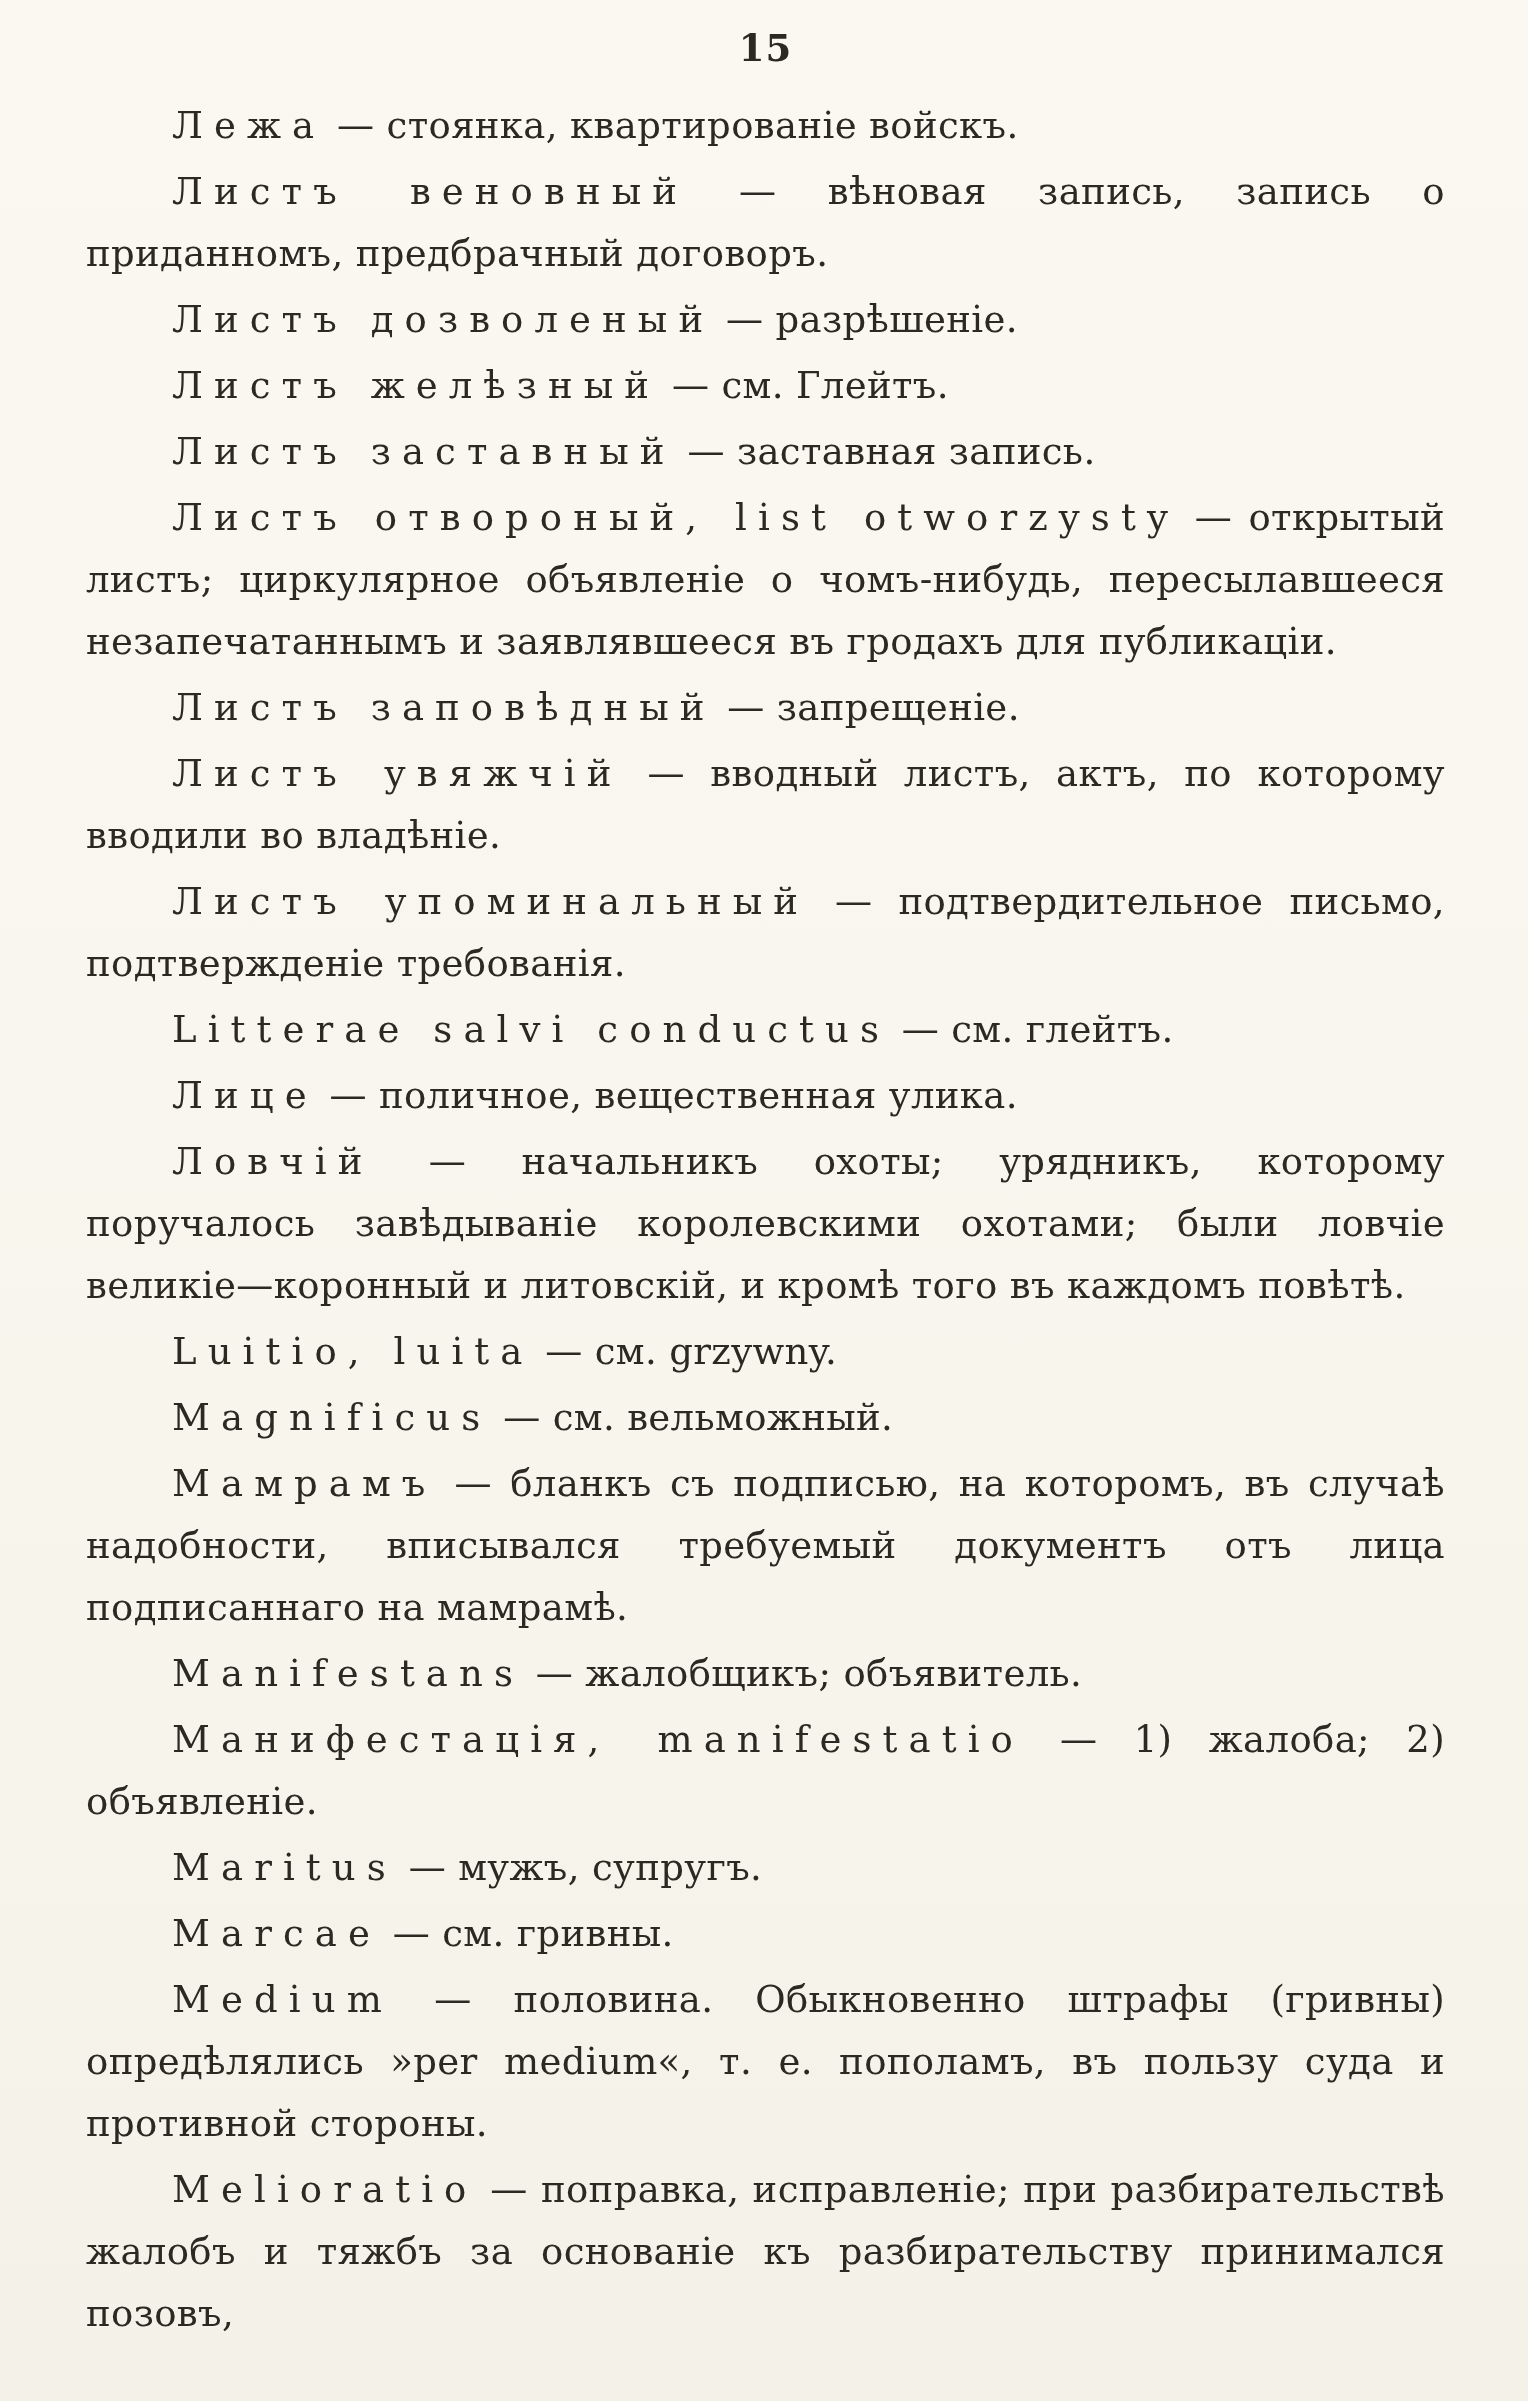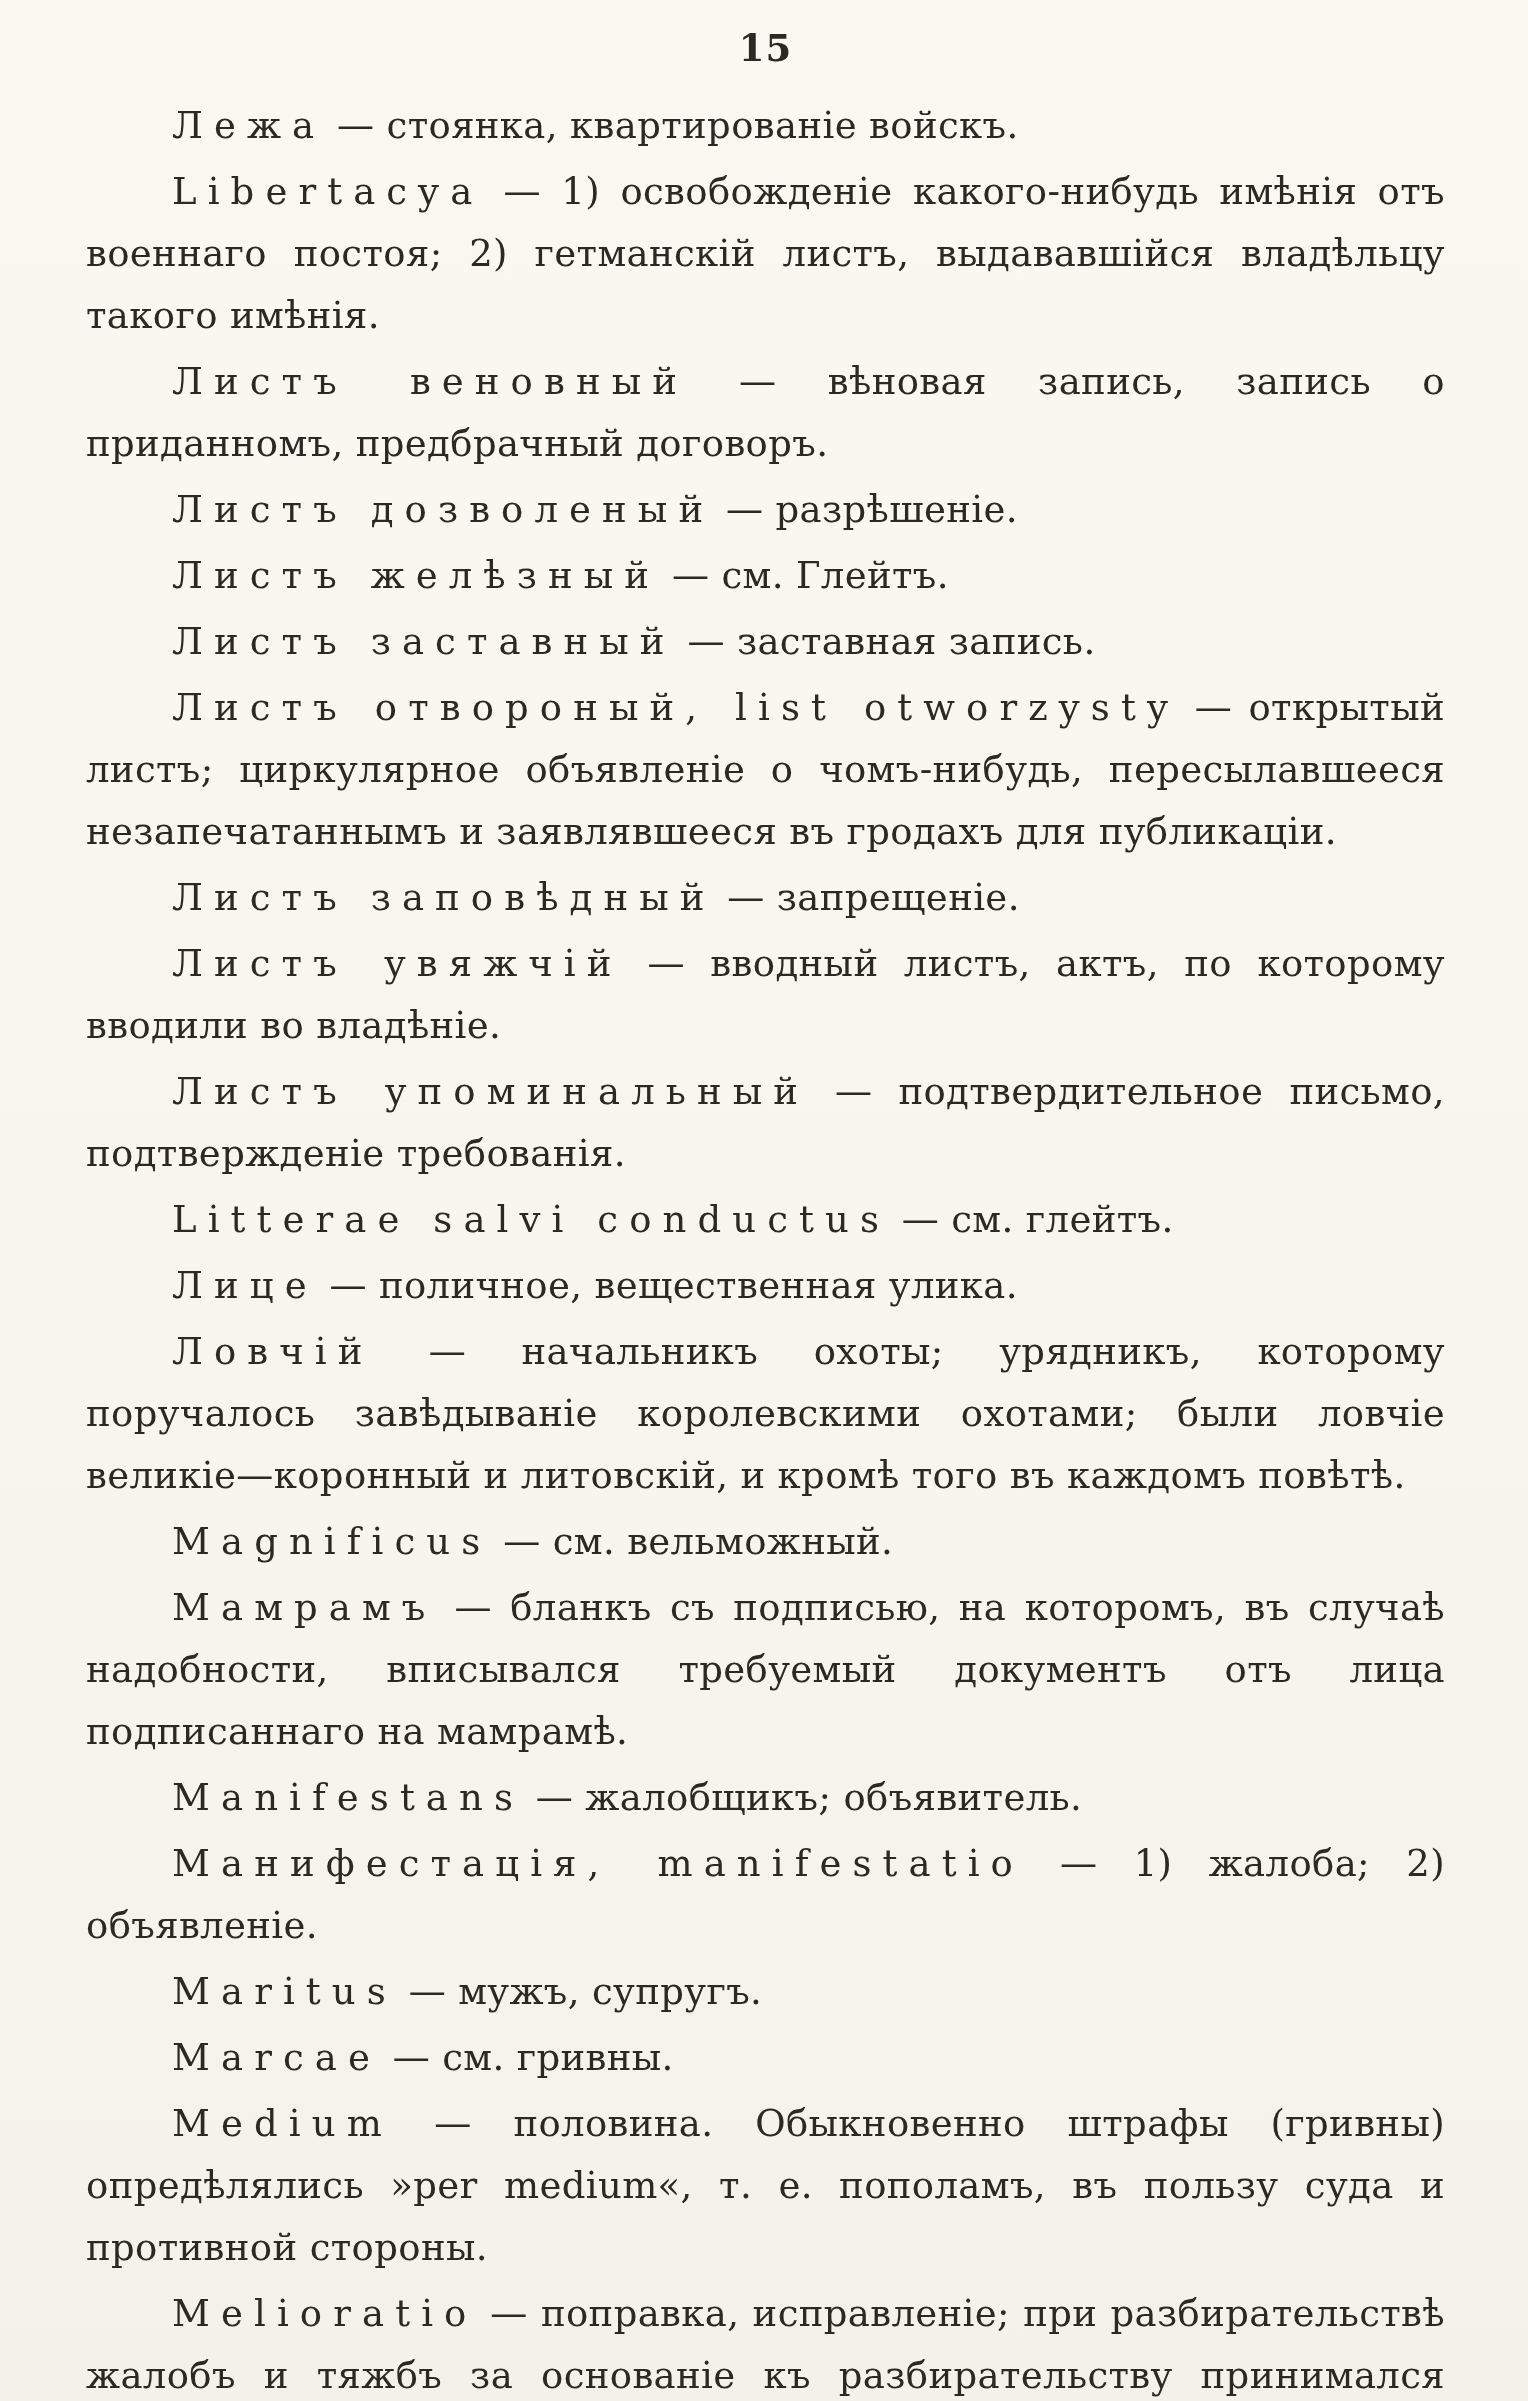--- a/index.html
+++ b/index.html
@@ -41,21 +41,20 @@
   }
 </style>
 </head>
 <body>
 
 <div class="page">
   <div class="page-number">15</div>
   <div class="entries">
   <p class="entry"><span class="term">Лежа</span> <span class="definition">— стоянка, квартированіе войскъ.</span></p>
 
-  <p class="entry"><span class="term">Libertacya</span> <span class="definition">— 1) освобожденіе какого-нибудь имѣнія отъ военнаго постоя; 2) гетманскій листъ, выдававшійся владѣльцу такого имѣнія.</span></p>
 
 
   <p class="entry"><span class="term">Листъ веновный</span> <span class="definition">— вѣновая запись, запись о приданномъ, предбрачный договоръ.</span></p>
 
   <p class="entry"><span class="term">Листъ дозволеный</span> <span class="definition">— разрѣшеніе.</span></p>
 
   <p class="entry"><span class="term">Листъ желѣзный</span> <span class="definition">— см. Глейтъ.</span></p>
 
   <p class="entry"><span class="term">Листъ заставный</span> <span class="definition">— заставная запись.</span></p>
 
@@ -66,20 +65,21 @@
   <p class="entry"><span class="term">Листъ увяжчій</span> <span class="definition">— вводный листъ, актъ, по которому вводили во владѣніе.</span></p>
 
   <p class="entry"><span class="term">Листъ упоминальный</span> <span class="definition">— подтвердительное письмо, подтвержденіе требованія.</span></p>
 
   <p class="entry"><span class="term">Litterae salvi conductus</span> <span class="definition">— см. глейтъ.</span></p>
 
   <p class="entry"><span class="term">Лице</span> <span class="definition">— поличное, вещественная улика.</span></p>
 
   <p class="entry"><span class="term">Ловчій</span> <span class="definition">— начальникъ охоты; урядникъ, которому поручалось завѣдываніе королевскими охотами; были ловчіе великіе—коронный и литовскій, и кромѣ того въ каждомъ повѣтѣ.</span></p>
 
+  <p class="entry"><span class="term">Luitio, luita</span> <span class="definition">— см. grzywny.</span></p>
 
   <p class="entry"><span class="term">Magnificus</span> <span class="definition">— см. вельможный.</span></p>
 
   <p class="entry"><span class="term">Мамрамъ</span> <span class="definition">— бланкъ съ подписью, на которомъ, въ случаѣ надобности, вписывался требуемый документъ отъ лица подписаннаго на мамрамѣ.</span></p>
 
   <p class="entry"><span class="term">Manifestans</span> <span class="definition">— жалобщикъ; объявитель.</span></p>
 
   <p class="entry"><span class="term">Манифестація, manifestatio</span> <span class="definition">— 1) жалоба; 2) объявленіе.</span></p>
 
   <p class="entry"><span class="term">Maritus</span> <span class="definition">— мужъ, супругъ.</span></p>

